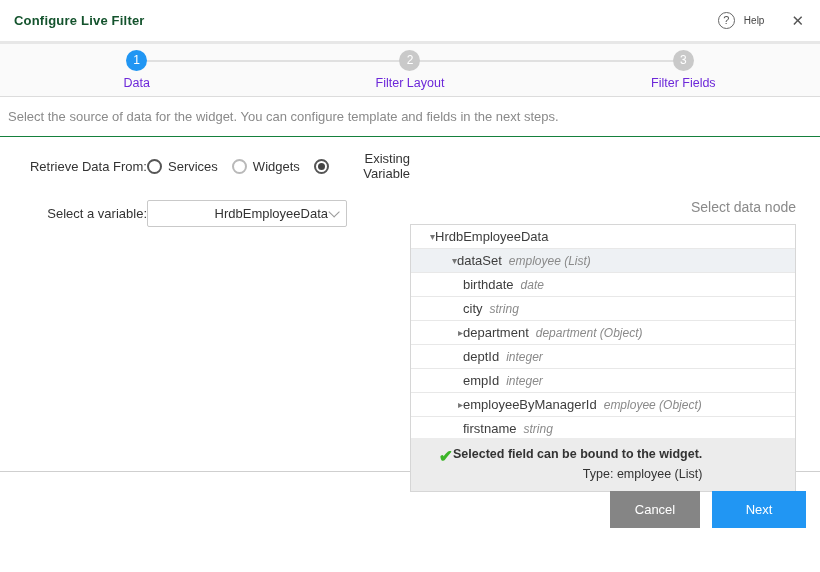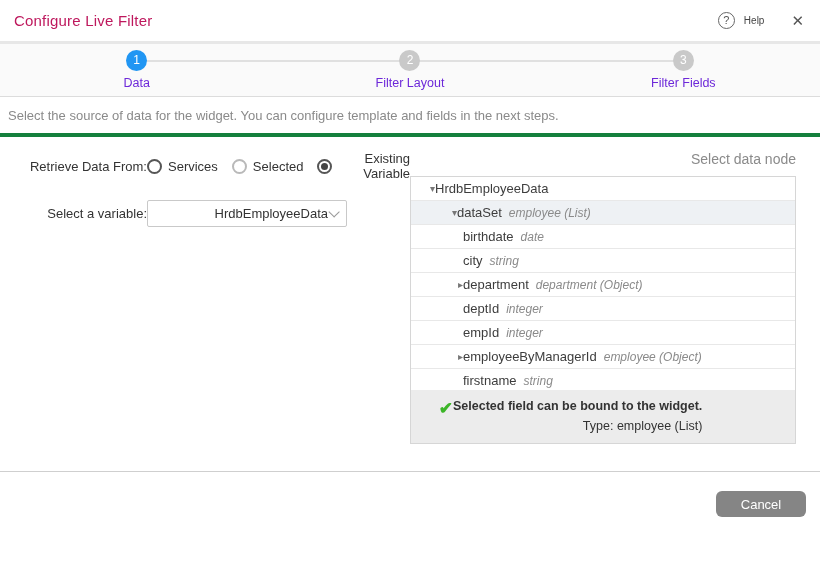--- a/index.html
+++ b/index.html
@@ -2,55 +2,55 @@
 <html><head>
 <meta charset="utf-8">
 <style>
   * { margin:0; padding:0; box-sizing:border-box; }
   html,body { background:#fff; }
   body { font-family:"Liberation Sans", sans-serif; color:#333; }
   .dialog { position:relative; width:820px; height:572px; background:#fff; overflow:hidden; }
 
   
   .hdr { height:44px; display:flex; align-items:center; padding:0 16px 0 14px; background:#fff; border-bottom:3px solid #e7e7e7; }
-  .hdr-title { font-size:15px; font-weight:400; color:#be185d; letter-spacing:.2px; }
+  .hdr-title { font-size:13px; font-weight:700; color:#14532d; letter-spacing:.2px; }
   .hdr-right { margin-left:auto; display:flex; align-items:center; gap:9px; }
   .help-circle { width:17px; height:17px; border:1px solid #666; border-radius:50%; font-size:11px; line-height:15px; text-align:center; color:#555; cursor:pointer; }
   .help-text { font-size:10px; color:#444; cursor:pointer; }
   .close-x { font-size:15px; color:#555; margin-left:18px; cursor:pointer; }
 
   
   .stepper { position:relative; height:53px; background:#fafafa; border-bottom:1px solid #dcdcdc; display:flex; padding-top:6px; }
   .step-line { position:absolute; top:16px; left:16.7%; right:16.7%; height:2px; background:#e0e0e0; }
   .step { flex:1; display:flex; flex-direction:column; align-items:center; position:relative; cursor:pointer; }
   .step-circle { width:21px; height:21px; border-radius:50%; background:#c9c9c9; color:#fff; font-size:12px; line-height:21px; text-align:center; z-index:1; }
   .step.active .step-circle { background:#2196f3; }
   .step-label { margin-top:5px; font-size:12.5px; color:#6d28d9; }
 
   
-  .desc { height:40px; display:flex; align-items:center; padding:0 10px 0 8px; border-bottom:4px solid #15803d; font-size:13px; color:#8a8a8a; }
+  .desc { height:40px; display:flex; align-items:center; padding:0 10px 0 8px; border-bottom:1px solid #15803d; font-size:13px; color:#8a8a8a; }
 
   
   .main { display:flex; padding:14px 24px 0 8px; height:322px;text-align:right; }
   .left-col { width:402px; flex:none; }
   .form-row { display:flex; align-items:center; }
   .form-label { width:139px; flex:none; font-size:13px; color:#333; }
   .radio-group { display:flex; align-items:center; gap:14px; }
   .radio-option { display:flex; align-items:center; gap:6px; cursor:pointer; }
   .radio-circle { width:15px; height:15px; border-radius:50%; border:2px solid #555; background:#fff; position:relative; flex:none; }
   .radio-circle.muted { border-color:#b9b9b9; }
   .radio-circle.checked::after { content:""; position:absolute; left:2px; top:2px; width:7px; height:7px; border-radius:50%; background:#444; }
   .radio-label { font-size:13px; color:#333; }
   .var-row { margin-top:19px; }
   .select-box { width:200px; height:27px; border:1px solid #c9c9c9; border-radius:2px; background:#fff; display:flex; align-items:center; padding:0 10px; cursor:pointer; }
   .select-value { font-size:13px; color:#333; flex:1; white-space:nowrap; overflow:hidden; }
   .select-chevron { width:8px; height:8px; border-right:1.5px solid #999; border-bottom:1.5px solid #999; transform:rotate(45deg) translateY(-3px); flex:none; }
 
   
-  .right-col { flex:1; }
+  .right-col { flex:1;margin-top:48px; }
   .panel-title { font-size:14px; color:#8a8a8a; margin-bottom:9px; }
   .tree-box { border:1px solid #d6d6d6; background:#fff; }
   .tree-rows { height:213px; overflow:hidden; }
   .tree-row { height:24px; display:flex; align-items:center; border-bottom:1px solid #e8e8e8; background:#fff; cursor:pointer; }
   .tree-row.selected { background:#eef1f4; }
   .tree-row.lvl0 { padding-left:8px; }
   .tree-row.lvl1 { padding-left:30px; }
   .tree-row.lvl2 { padding-left:36px; }
   .expander { width:16px; flex:none; font-size:10px; color:#777; }
   .node-name { font-size:13px; color:#3d3d3d; }
@@ -59,21 +59,21 @@
   
   .status-box { background:#ececec; padding:9px 14px 10px 14px; display:flex; }
   .check-icon { color:#3cb528; font-size:17px; font-weight:700; flex:none; width:28px; line-height:20px; }
   .status-lines { font-size:12.5px; color:#333; }
   .status-line1 { font-weight:700; margin-bottom:6px; }
   .status-line2 { font-weight:400; }
 
   
   .footer-divider { border-top:1px solid #cfcfcf; margin-top:12px; }
   .footer { display:flex; justify-content:flex-end; gap:12px; padding:19px 14px 0 0; }
-  .btn { height:26px; border:none; border-radius:6px; font-family:inherit; font-size:13px; color:#fff; cursor:pointer; }
+  .btn { height:37px; border:none; border-radius:0; font-family:inherit; font-size:13px; color:#fff; cursor:pointer; }
   .btn-cancel { width:90px; background:#858585; }
   .btn-next  { width:94px; background:#2196f3; }
 </style>
 </head>
 <body>
 
 <div class="dialog">
 
   <div class="hdr">
     <div class="hdr-title">Configure Live Filter</div>
@@ -109,21 +109,21 @@
     <div class="left-col">
       <div class="form-row">
         <div class="form-label">Retrieve Data From:</div>
         <div class="radio-group" id="radio-group">
             <div class="radio-option">
               <span class="radio-circle"></span>
               <span class="radio-label">Services</span>
             </div>
             <div class="radio-option">
               <span class="radio-circle muted"></span>
-              <span class="radio-label">Selected</span>
+              <span class="radio-label">Widgets</span>
             </div>
             <div class="radio-option">
               <span class="radio-circle checked"></span>
               <span class="radio-label">Existing Variable</span>
             </div>
           </div>
       </div>
       <div class="form-row var-row">
         <div class="form-label">Select a variable:</div>
         <div class="select-box">
@@ -190,15 +190,16 @@
           </div>
         </div>
       </div>
     </div>
 
   </div>
 
   <div class="footer-divider"></div>
   <div class="footer">
     <button class="btn btn-cancel">Cancel</button>
+    <button class="btn btn-next">Next</button>
   </div>
 
 </div>
 
 </body></html>

